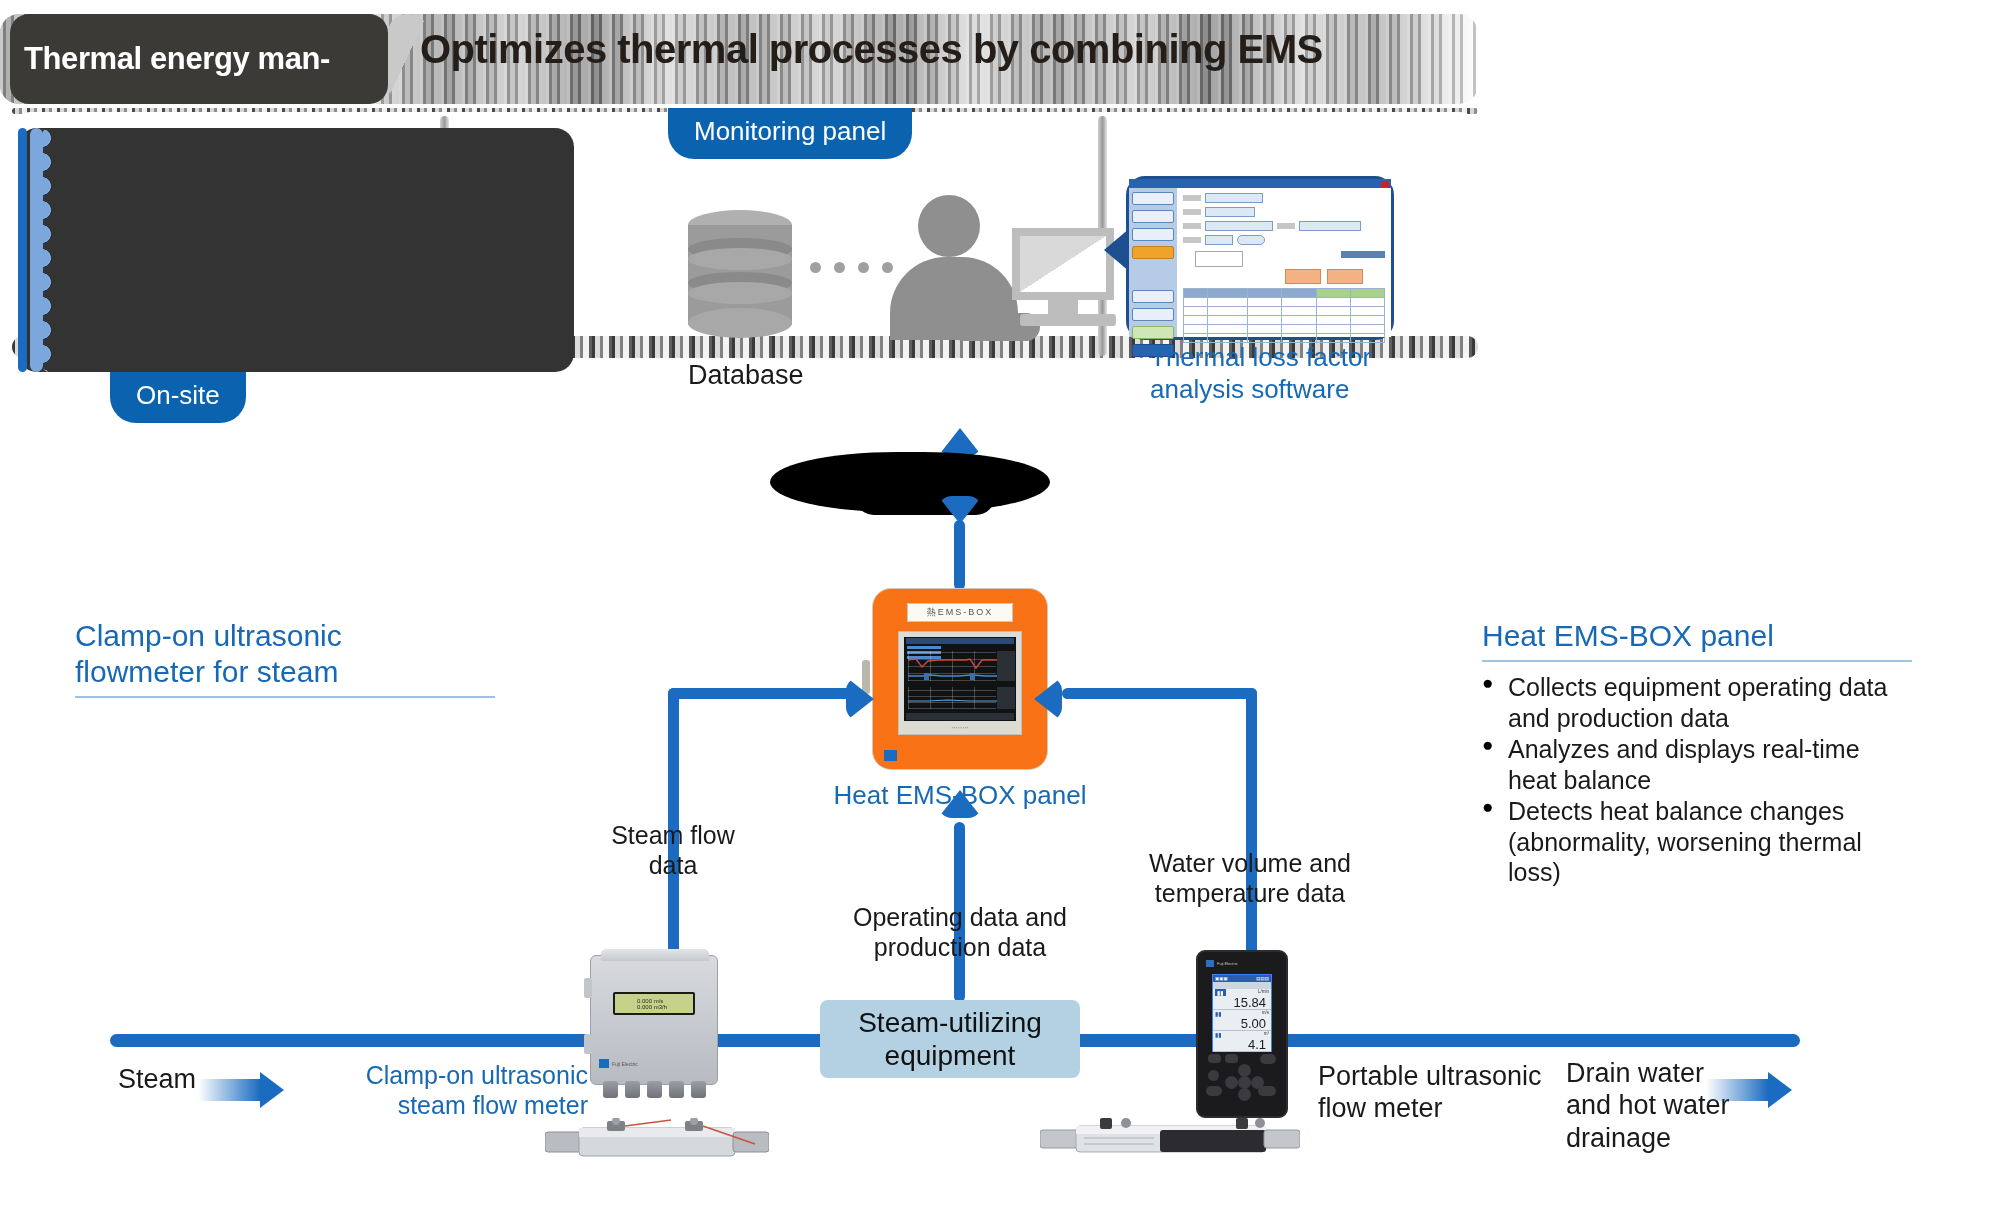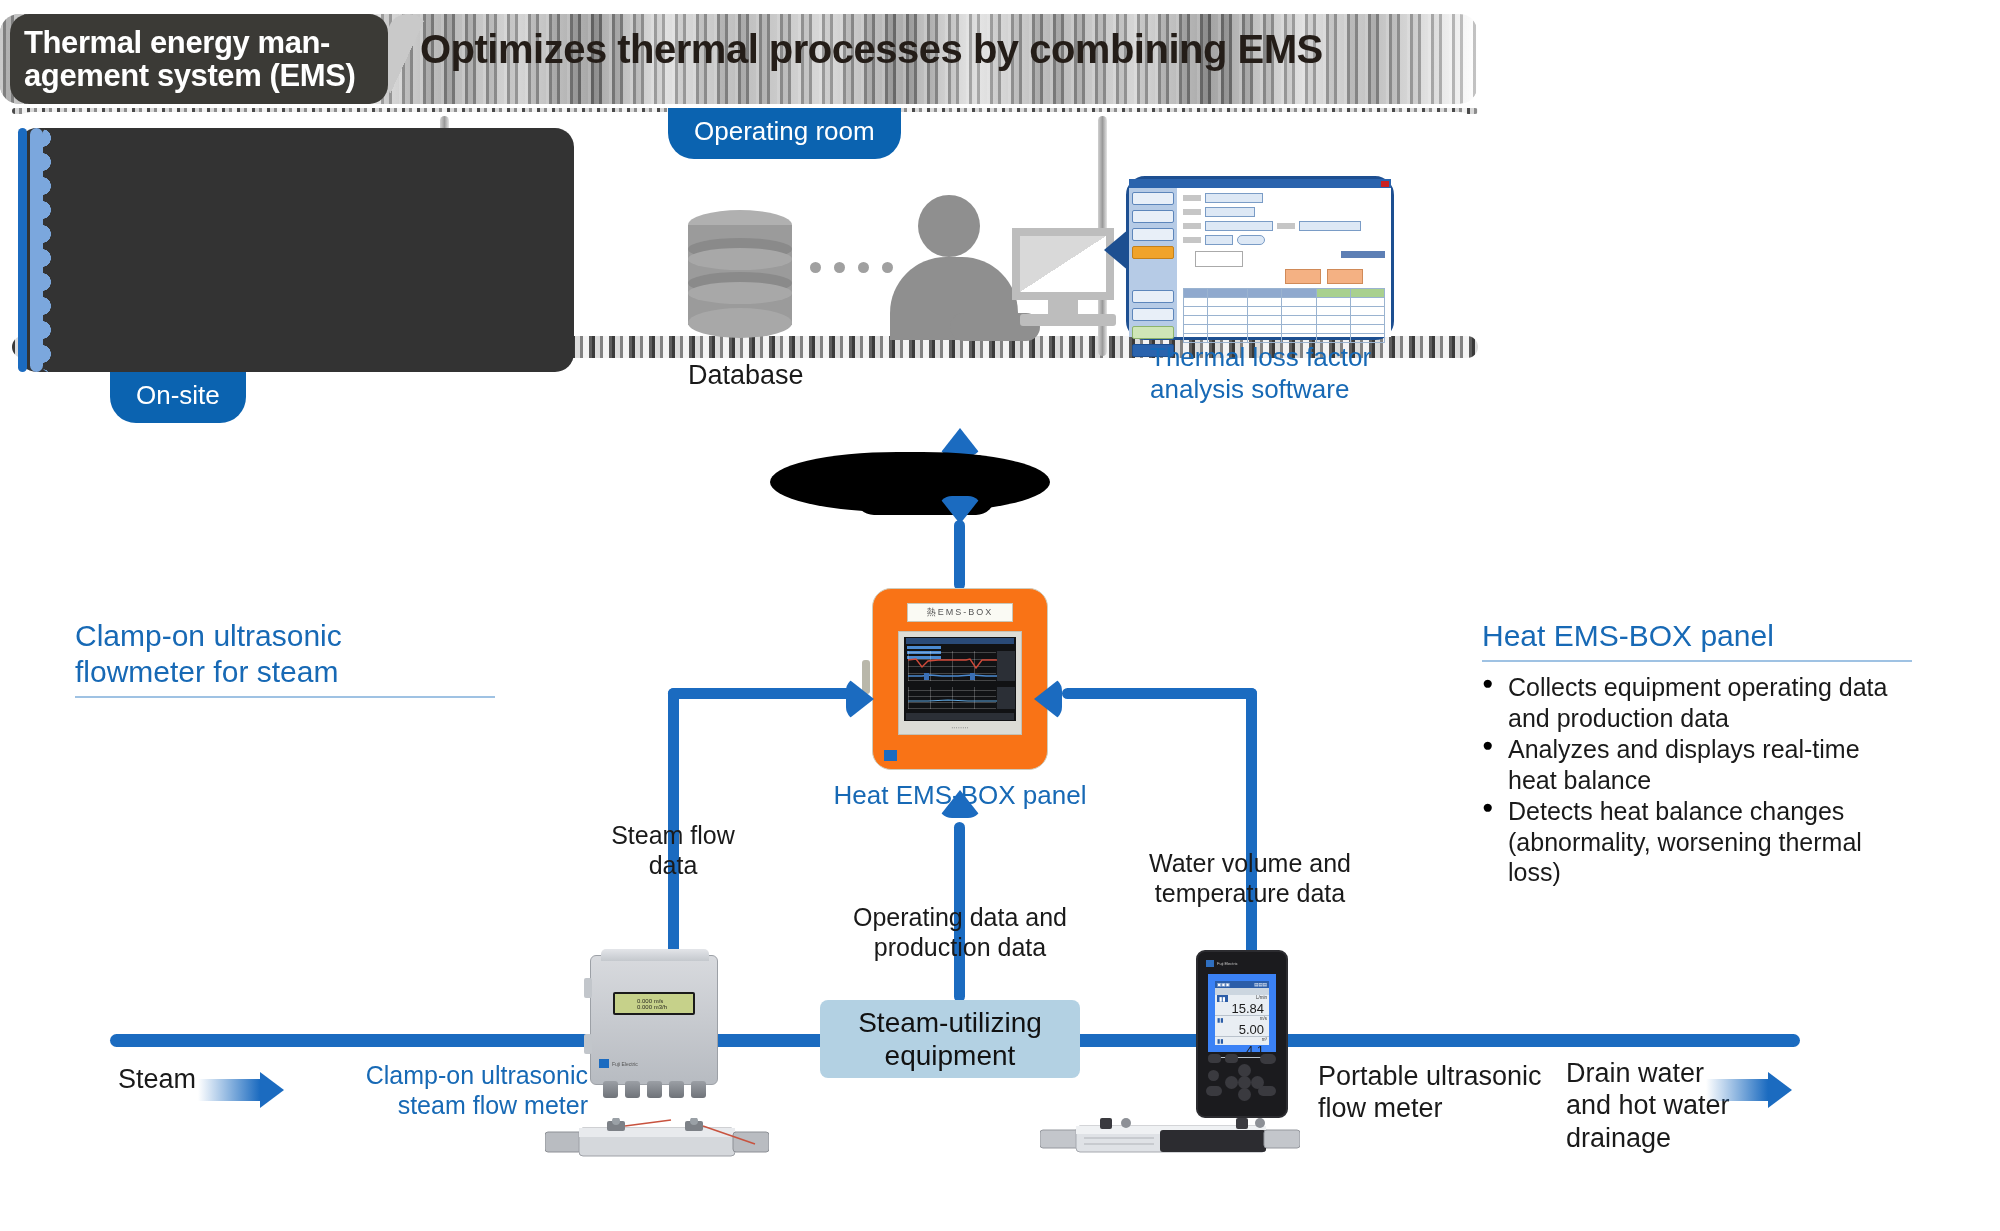--- a/index.html
+++ b/index.html
@@ -146,22 +146,22 @@
   .conv-gland{position:absolute;bottom:-14px;width:15px;height:17px;
     background:linear-gradient(180deg,#9b9fa5,#6f7379);border-radius:3px;}
   .conv-ear{position:absolute;left:-7px;width:8px;height:20px;background:#c2c6cb;border-radius:2px;}
 
   
   #sensor1{left:545px;top:1118px;width:224px;height:44px;}
 
   
   #pmeter{left:1196px;top:950px;width:92px;height:168px;background:#1b1b1e;
     border-radius:9px;border:2px solid #2c2c30;box-sizing:border-box;}
-  #pmeter-screen{margin:22px auto 0 auto;width:68px;height:78px;background:#e9eef3;
-    border:7px solid #3b82f6;box-sizing:border-box;font-size:6px;color:#222;}
+  #pmeter-screen{margin:22px auto 0 auto;width:60px;height:78px;background:#e9eef3;
+    border:1px solid #3b82f6;box-sizing:border-box;font-size:6px;color:#222;}
   .pm-bar{background:#2b5da8;color:#fff;font-size:4.5px;padding:1px 2px;display:flex;justify-content:space-between;}
   .pm-row{border-bottom:1px solid #b9c2cc;padding:0 2px;}
   .pm-val{text-align:right;font-size:13px;line-height:1;color:#1c1c1c;padding-right:3px;}
   .pm-unit{font-size:4.5px;color:#333;}
   #pmeter-brand{position:absolute;left:8px;top:8px;display:flex;gap:3px;align-items:center;}
   #pmeter-brand .mk{width:8px;height:7px;background:#2f6fc0;}
   #pmeter-brand .tx{font-size:4px;color:#c9c9c9;}
   #pmeter-keys{position:absolute;left:0;right:0;bottom:8px;height:54px;}
   .key{position:absolute;background:#3a3a3f;border-radius:50%;}
   #sensor2{left:1040px;top:1118px;width:260px;height:40px;}
@@ -177,31 +177,30 @@
 </style>
 </head>
 <body>
 
 <div class="abs" id="header" data-name="header-banner">
   <div class="abs" id="header-stripes" data-name="header-stripe-texture"></div>
 </div>
 <div class="abs" id="header-notch" data-name="header-notch"></div>
 <div class="abs" id="header-title-box" data-name="header-title-badge">
   <span data-name="header-title-line1">Thermal energy man-</span>
-  <span data-name="header-title-line2">agement system (EMS)</span>
 </div>
 <div class="abs" id="header-tagline" data-name="header-tagline">Optimizes thermal processes by combining EMS</div>
 
 <div class="abs" id="room-band-top" data-name="room-top-edge"></div>
 <div class="abs" id="room-band" data-name="monitoring-room-panel"></div>
 <div class="abs" id="room-band-bottom" data-name="room-bottom-edge"></div>
 <div class="abs" id="room-left-rail" data-name="room-left-rail"></div>
 <div class="abs" id="room-right-rail" data-name="room-right-rail"></div>
 
-<div class="abs tab-badge" style="left:668px;top:108px;" data-name="zone-badge-monitoring-room">Operating room</div>
+<div class="abs tab-badge" style="left:668px;top:108px;" data-name="zone-badge-monitoring-room">Monitoring panel</div>
 
 <div class="abs" id="redact-left" data-name="redacted-region-left"></div>
 <div class="abs" id="redact-left-bar1" data-name="redacted-accent-bar-dark"></div>
 <div class="abs" id="redact-left-bar2" data-name="redacted-accent-bar-light"></div>
 <div class="abs" id="redact-left-scal" data-name="redacted-scallop-edge"></div>
 
 <div class="abs tab-badge" style="left:110px;top:372px;" data-name="zone-badge-on-site">On-site</div>
 
 <div class="abs" style="left:688px;top:210px;" data-name="database-icon">
   <div style="position:relative;width:104px;height:128px;">

